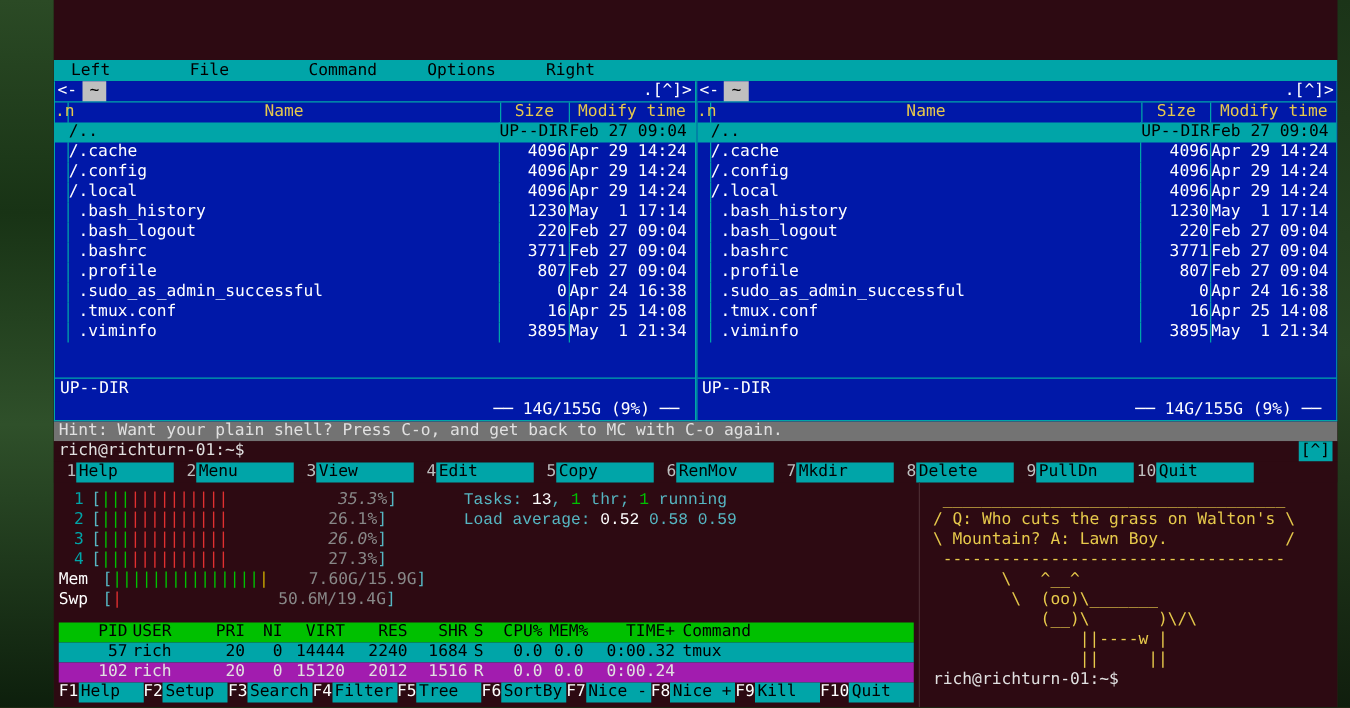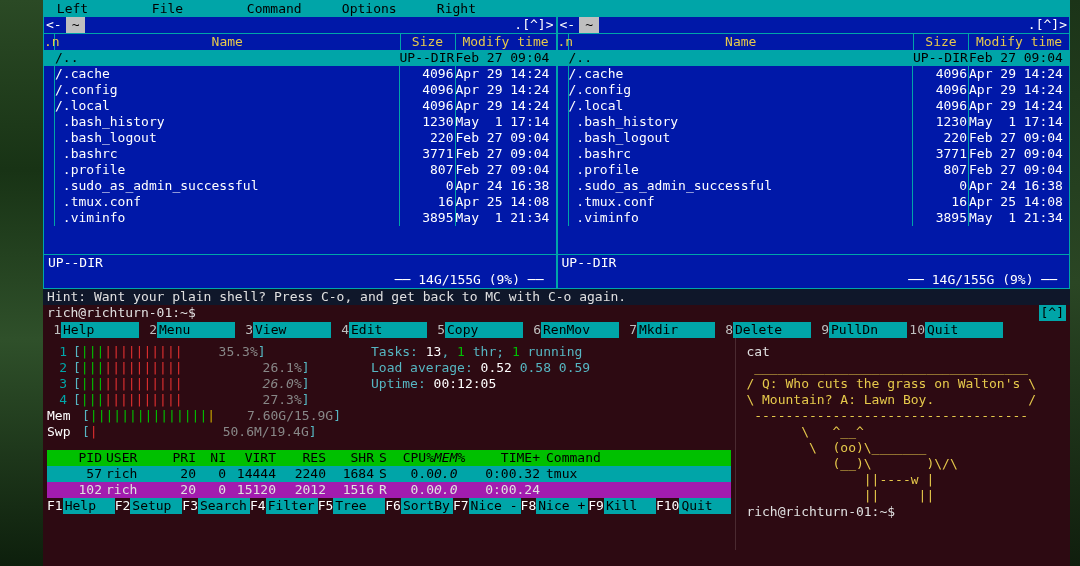--- a/index.html
+++ b/index.html
@@ -21,21 +21,21 @@
   #term{
     position:absolute;left:43px;top:0;
     width:1027px;height:566px;
     background:#2d0a12;color:#e0e0e0;
     overflow:hidden;
   }
 
   
   .mc-menu{
     height:17px;background:#00a5a8;color:#000;
-    display:flex;align-items:center;padding-left:6px;
+    display:flex;align-items:center;padding-left:6px;margin-top:48px;
   }
   .mc-menu .item{width:95px;}
 
   
   .mc-panels{display:flex;height:272px;}
   .panel{flex:1;background:#0018a8;color:#ffffff;position:relative;
     border:1px solid #00a5a8;border-top:none;}
   .panel-top{
     height:16px;background:#0018a8;color:#ffffff;display:flex;
     align-items:center;border-bottom:1px solid #00a5a8;
@@ -59,21 +59,21 @@
   .c-mod{width:100px;white-space:pre;}
   .panel-status{
     position:absolute;left:0;right:0;bottom:16px;height:17px;
     color:#ffffff;border-top:1px solid #00a5a8;padding-left:4px;
   }
   .panel-disk{
     position:absolute;left:0;right:0;bottom:0;height:16px;
     color:#ffffff;text-align:right;padding-right:12px;
   }
 
-  .mc-hint{height:16px;background:#0f172a;color:#e0e0e0;padding-left:4px;}
+  .mc-hint{height:16px;background:#737373;color:#e0e0e0;padding-left:4px;}
   .mc-prompt{height:16px;background:#2d0a12;color:#e0e0e0;padding-left:4px;
     display:flex;}
   .mc-prompt .flag{margin-left:auto;margin-right:4px;background:#00a5a8;color:#000;padding:0 2px;}
 
   
   .mc-fkeys{height:17px;background:#2d0a12;display:flex;}
   .mc-fkeys .fk{display:flex;align-items:center;}
   .mc-fkeys .num{width:18px;text-align:right;color:#bfbfbf;}
   .mc-fkeys .lbl{width:76px;background:#00a5a8;color:#000;padding-left:2px;}
   .mc-fkeys .fk:nth-child(10) .lbl{width:76px;}
@@ -99,21 +99,21 @@
   .proc-head span,.prow span{white-space:pre;}
   .p-pid{width:42px;text-align:right;padding-left:13px;}
   .p-user{width:55px;padding-left:4px;}
   .p-pri{width:35px;text-align:right;}
   .p-ni{width:30px;text-align:right;}
   .p-virt{width:50px;text-align:right;}
   .p-res{width:50px;text-align:right;}
   .p-shr{width:48px;text-align:right;}
   .p-s{width:18px;text-align:center;}
   .p-cpu{width:42px;text-align:right;}
-  .p-mem{width:42px;text-align:left;font-style:italic;}
+  .p-mem{width:42px;text-align:center;}
   .p-time{width:64px;text-align:right;}
   .p-cmd{flex:1;padding-left:6px;}
   .prow{display:flex;height:16px;background:#a21caf;color:#e0e0e0;}
   .prow.sel{background:#00a5a8;color:#000;}
 
   
   .htop-fkeys{display:flex;height:16px;margin-top:0;}
   .htop-fkeys .fk{display:flex;align-items:center;}
   .htop-fkeys .num{color:#ffffff;}
   .htop-fkeys .lbl{background:#00a5a8;color:#000;padding-left:2px;width:50px;}
@@ -353,31 +353,30 @@
           <span class="num">10</span>
           <span class="lbl">Quit</span>
         </div>
       </div>
 
     <div class="bottom">
 
       <div class="htop-pane">
         <div style="display:flex;">
           <div class="bars" id="htop-bars">
-              <div class="row"><span class="cpuN">1</span><span class="br">[</span><span class="bar"><span class="g">|||</span><span class="r">||||||||||</span></span><span class="pct" style="margin-left:36px;">35.3%</span><span class="br">]</span></div>
+              <div class="row"><span class="cpuN">1</span><span class="br">[</span><span class="bar"><span class="g">|||</span><span class="r">||||||||||</span></span><span class="pct" style="margin-left:88px;font-style:italic;">35.3%</span><span class="br">]</span></div>
               <div class="row"><span class="cpuN">2</span><span class="br">[</span><span class="bar"><span class="g">|||</span><span class="r">||||||||||</span></span><span class="pct" style="margin-left:80px;">26.1%</span><span class="br">]</span></div>
               <div class="row"><span class="cpuN">3</span><span class="br">[</span><span class="bar"><span class="g">|||</span><span class="r">||||||||||</span></span><span class="pct" style="margin-left:80px;font-style:italic;">26.0%</span><span class="br">]</span></div>
               <div class="row"><span class="cpuN">4</span><span class="br">[</span><span class="bar"><span class="g">|||</span><span class="r">||||||||||</span></span><span class="pct" style="margin-left:80px;">27.3%</span><span class="br">]</span></div>
               <div class="row"><span class="lbl2">Mem</span><span class="br">[</span><span class="bar"><span class="g">|||||||||||||||</span><span class="y">|</span></span><span class="pct" style="margin-left:32px;">7.60G/15.9G</span><span class="br">]</span></div>
               <div class="row"><span class="lbl2">Swp</span><span class="br">[</span><span class="bar"><span class="r">|</span></span><span class="pct" style="margin-left:125px;">50.6M/19.4G</span><span class="br">]</span></div>
             </div>
-          <div style="margin-left:30px;" class="tasks" id="htop-info">
+          <div style="margin-left:30px;font-family:Liberation Mono, monospace;" class="tasks" id="htop-info">
               <div><span class="c">Tasks: </span><span class="w">13</span>, <span class="g2">1</span> thr; <span class="g2">1</span> running</div>
               <div><span class="c">Load average: </span><span class="w">0.52</span> <span style="color:#56b6c2">0.58</span> <span style="color:#56b6c2">0.59</span></div>
-              <div><span class="c">Uptime: </span><span class="w">00:12:05</span></div>
             </div>
         </div>
         <div class="proc-head" id="phead">
             <span class="p-pid">PID</span>
             <span class="p-user">USER</span>
             <span class="p-pri">PRI</span>
             <span class="p-ni">NI</span>
             <span class="p-virt">VIRT</span>
             <span class="p-res">RES</span>
             <span class="p-shr">SHR</span>
@@ -454,21 +453,20 @@
               <span class="lbl">Kill</span>
             </div>
             <div class="fk">
               <span class="num">F10</span>
               <span class="lbl">Quit</span>
             </div>
           </div>
       </div>
 
       <div class="cow-pane">
-          <div class="title">cat</div>
           <div class="cow"> ___________________________________
 / Q: Who cuts the grass on Walton's \
 \ Mountain? A: Lawn Boy.            /
  -----------------------------------
        \   ^__^
         \  (oo)\_______
            (__)\       )\/\
                ||----w |
                ||     ||
 </div>

